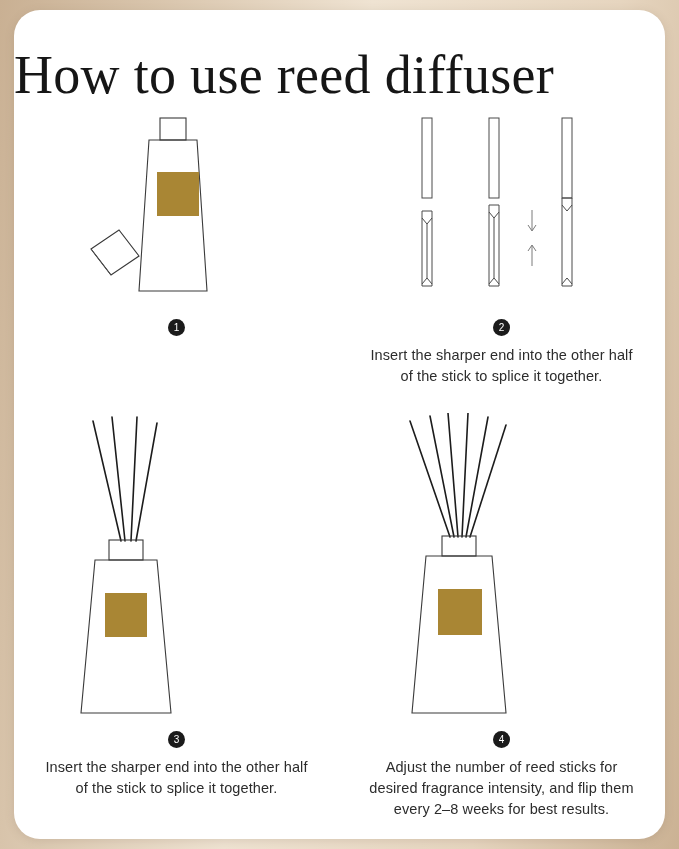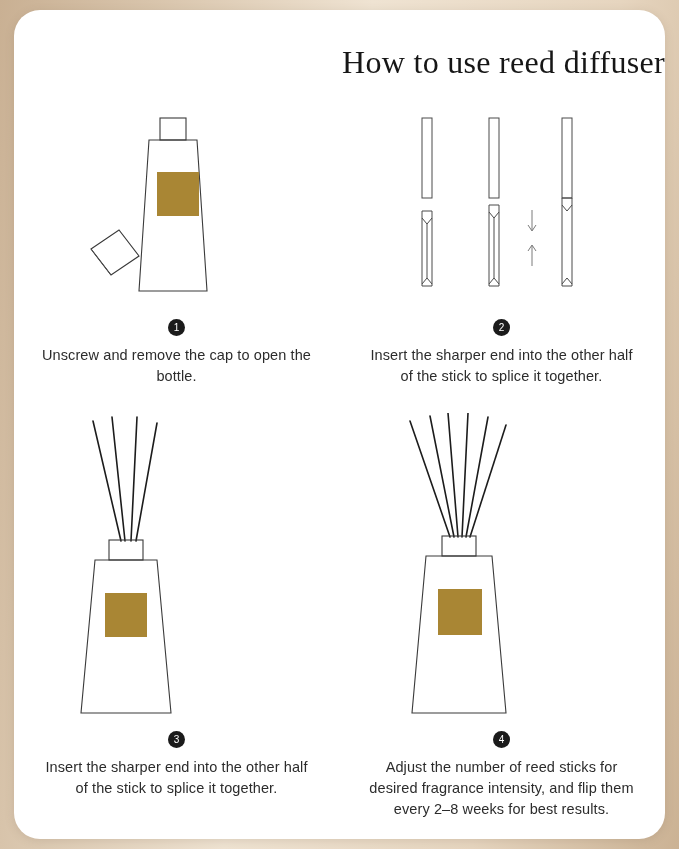--- a/index.html
+++ b/index.html
@@ -22,23 +22,23 @@
     background: #ffffff;
     border-radius: 26px;
     box-shadow: 0 2px 10px rgba(120,100,75,0.18);
     overflow: hidden;
   }
   .title {
     position: absolute;
     top: 34px;
     left: 0;
     width: 100%;
-    text-align: right;
+    text-align: left;
     font-family: "Liberation Serif", serif;
-    font-size: 32px;
+    font-size: 54px;
     font-weight: 400;
     letter-spacing: 0.3px;
     color: #161616;
   }
   .grid {
     position: absolute;
     top: 96px;
     left: 0;
     width: 100%;
   }
@@ -103,21 +103,20 @@
 
             <path class="ln" d="M92 34 L140 34 L150 185 L82 185 Z"></path>
 
             <rect class="gold" x="100" y="66" width="42" height="44"></rect>
 
             <path class="ln" d="M34 143 L62 124 L82 150 L54 169 Z"></path>
             <path class="lnthin" d="M34 143 L54 169"></path>
           </svg>
         </div>
         <div class="badge">1</div>
-        <div class="caption">Unscrew and remove the cap to open the bottle.</div>
       </div>
 
       <div class="cell">
         <div class="art">
           <svg width="220" height="205" viewBox="0 0 220 205">
 
             <rect class="lnthin" x="30" y="12" width="10" height="80"></rect>
             <path class="lnthin" d="M30 105 L40 105 L40 180 L30 180 Z"></path>
             <path class="lnthin" d="M30 112 L35 118 L40 112"></path>
             <path class="lnthin" d="M35 118 L35 172"></path>

